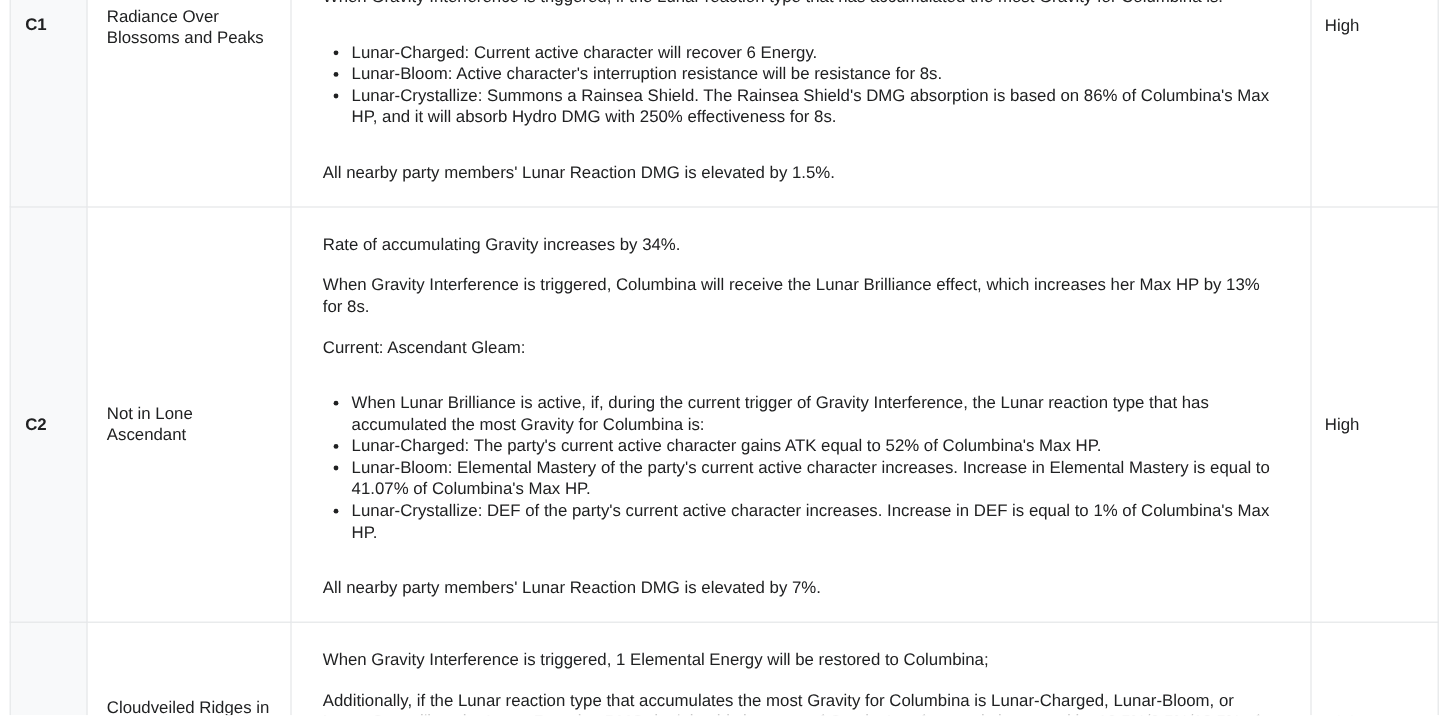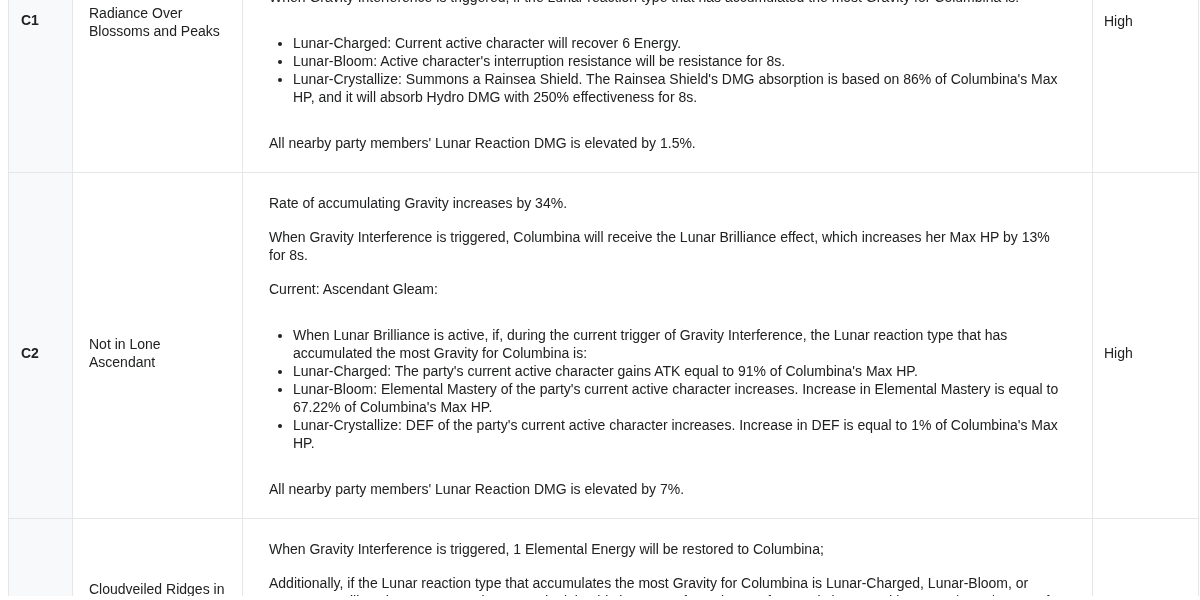--- a/index.html
+++ b/index.html
@@ -82,22 +82,22 @@
       </tr>
       <tr class="row-c2">
         <td class="cell-id">C2</td>
         <td class="cell-name">Not in Lone Ascendant</td>
         <td class="cell-desc">
             <p>Rate of accumulating Gravity increases by 34%.</p>
             <p>When Gravity Interference is triggered, Columbina will receive the Lunar Brilliance effect, which increases her Max HP by 13% for 8s.</p>
             <p>Current: Ascendant Gleam:</p>
             <ul>
               <li>When Lunar Brilliance is active, if, during the current trigger of Gravity Interference, the Lunar reaction type that has accumulated the most Gravity for Columbina is:</li>
-              <li>Lunar-Charged: The party's current active character gains ATK equal to 91% of Columbina's Max HP.</li>
-              <li>Lunar-Bloom: Elemental Mastery of the party's current active character increases. Increase in Elemental Mastery is equal to 67.22% of Columbina's Max HP.</li>
+              <li>Lunar-Charged: The party's current active character gains ATK equal to 52% of Columbina's Max HP.</li>
+              <li>Lunar-Bloom: Elemental Mastery of the party's current active character increases. Increase in Elemental Mastery is equal to 41.07% of Columbina's Max HP.</li>
               <li>Lunar-Crystallize: DEF of the party's current active character increases. Increase in DEF is equal to 1% of Columbina's Max HP.</li>
             </ul>
             <p>All nearby party members' Lunar Reaction DMG is elevated by 7%.</p>
           </td>
         <td class="cell-rating">High</td>
       </tr>
       <tr class="row-c4">
         <td class="cell-id">C4</td>
         <td class="cell-name">Cloudveiled Ridges in Floral Mists</td>
         <td class="cell-desc">

